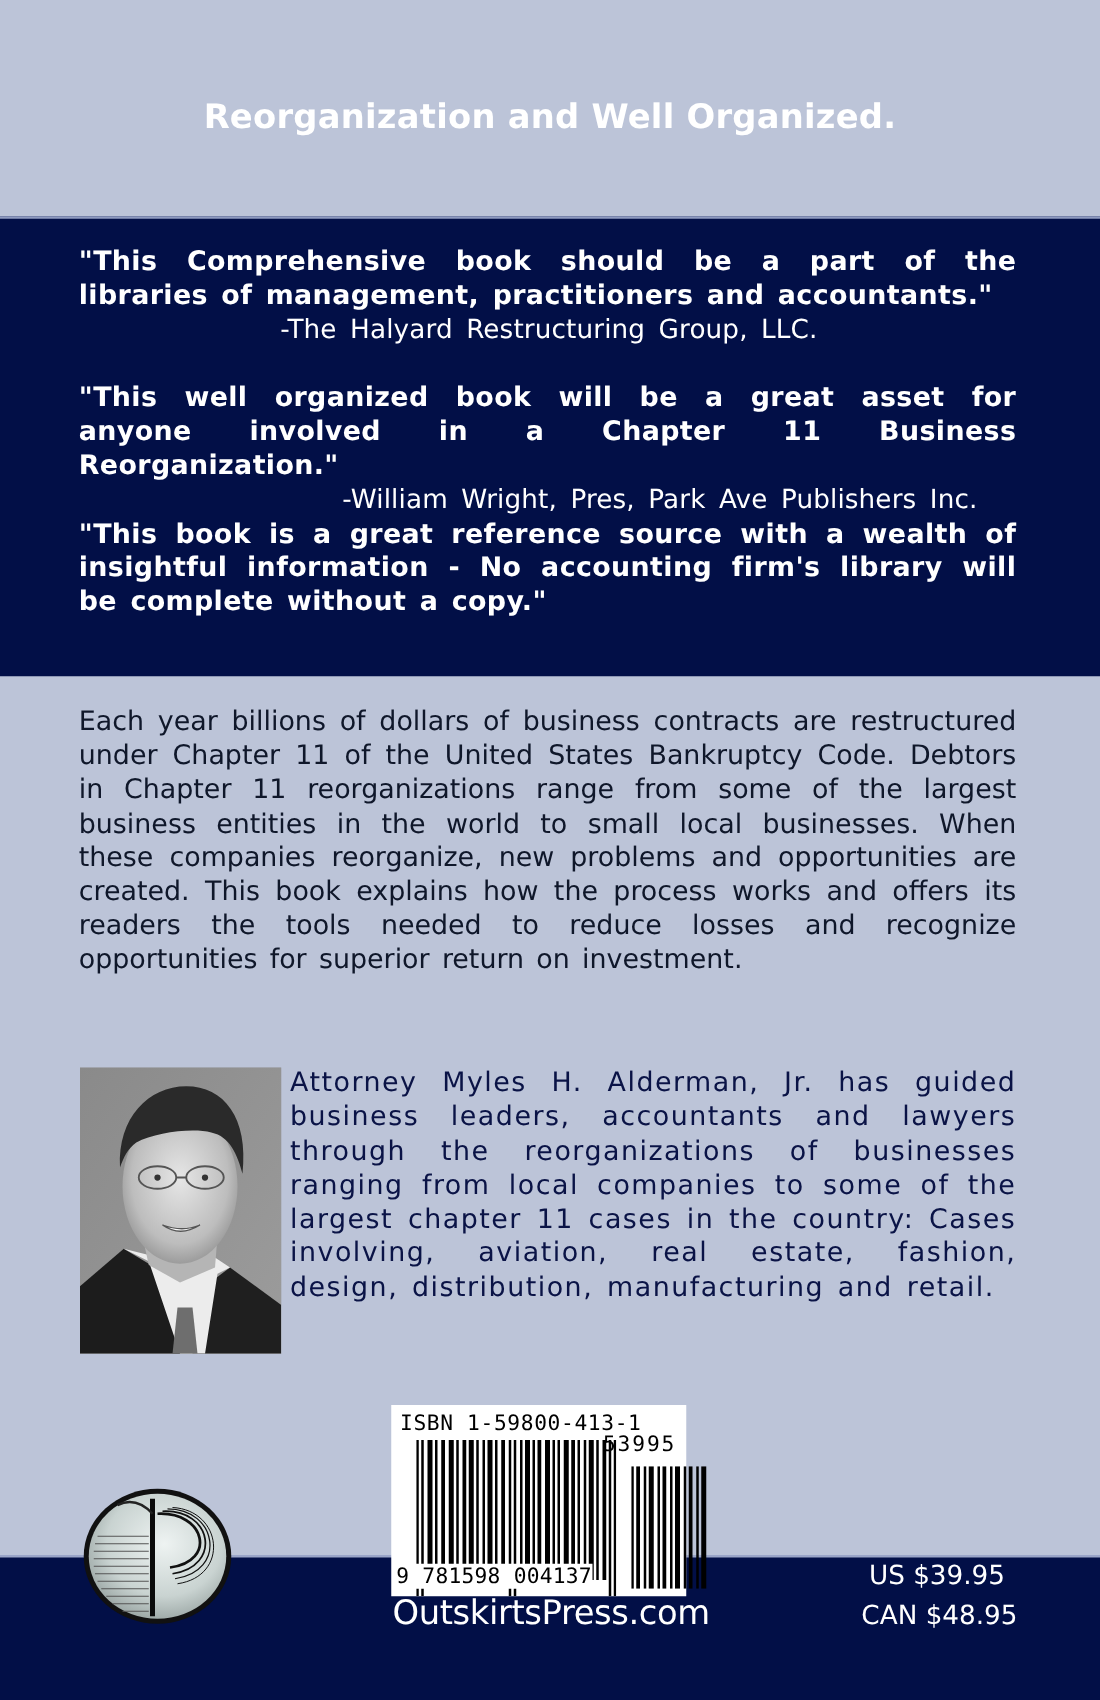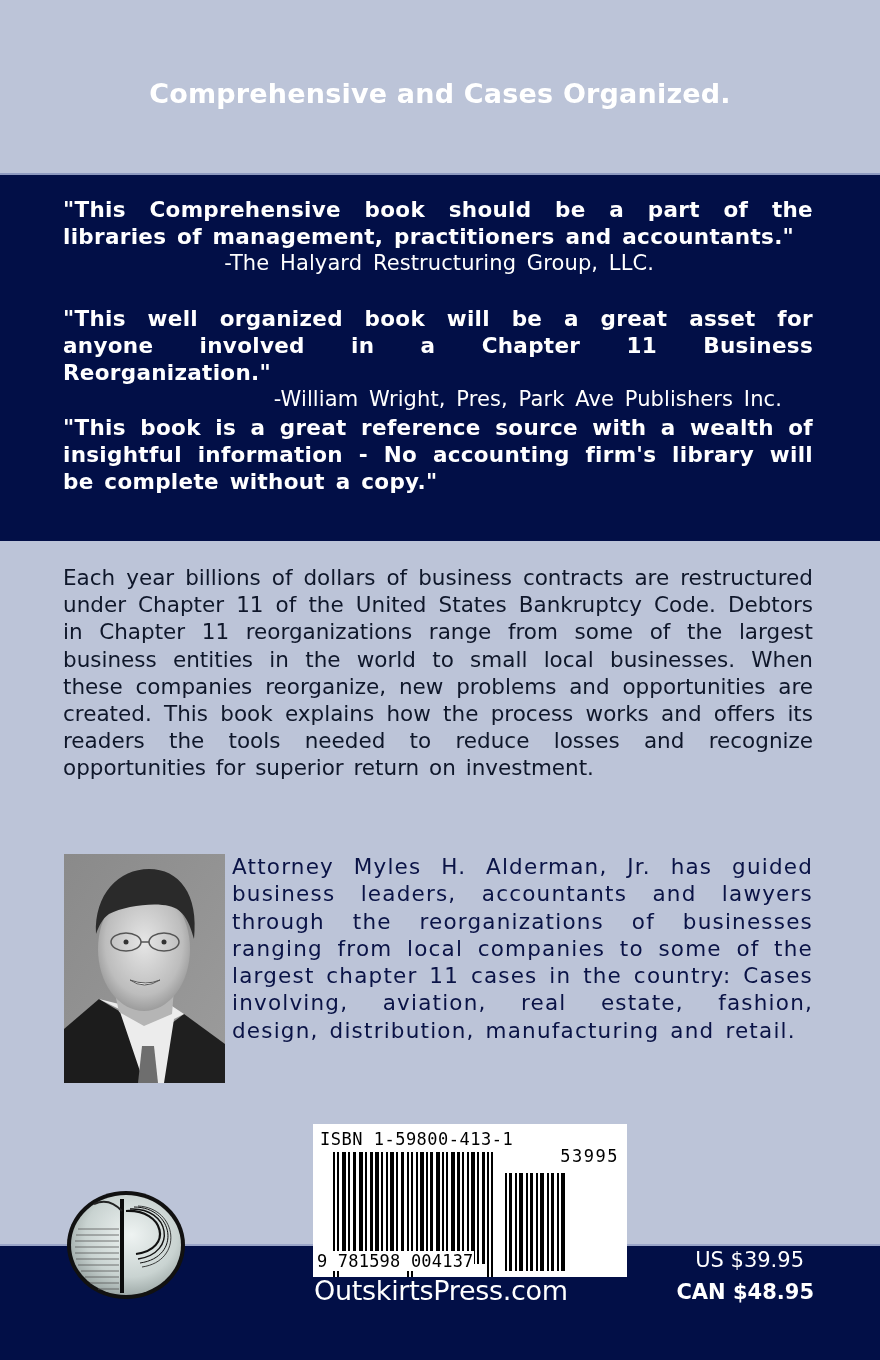--- a/index.html
+++ b/index.html
@@ -68,21 +68,21 @@
 
   .footer-band {
     position: absolute; left: 0; top: 1244px; width: 880px; height: 116px;
     background: #020f47;
     border-top: 2px solid #9aa5c8;
   }
   .publisher-logo {
     position: absolute; left: 64px; top: 1189px; width: 124px; height: 112px;
   }
   .barcode-box {
-    position: absolute; left: 313px; top: 1124px; width: 314px; height: 153px;
+    position: absolute; left: 313px; top: 1124px; width: 236px; height: 153px;
     background: #ffffff;
   }
   .isbn-label {
     position: absolute; left: 7px; top: 5px;
     font-family: "DejaVu Sans Mono", monospace; font-size: 17px;
     color: #000; letter-spacing: 0.5px;
   }
   .price-code {
     position: absolute; right: 8px; top: 22px;
     font-family: "DejaVu Sans Mono", monospace; font-size: 17px;
@@ -104,27 +104,27 @@
     text-align: left; color: #ffffff;
     font-family: "DejaVu Sans", sans-serif; font-size: 27px;
     letter-spacing: -0.3px;
   }
   .price {
     position: absolute; right: 66px; color: #ffffff;
     font-family: "DejaVu Sans", sans-serif; font-size: 21px;
     text-align: right;
   }
   .price-us { top: 1248px; right: 76px; }
-  .price-can { top: 1280px; right: 66px; font-weight: bold; }
+  .price-can { top: 1280px; right: 66px; }
 </style>
 </head>
 <body>
 
 <div class="top-band">
-  <div class="headline">Comprehensive and  Cases Organized.</div>
+  <div class="headline">Reorganization and  Well Organized.</div>
 </div>
 
 <div class="quotes-band">
   <div class="quote q1">
     <div class="quote-text">"This Comprehensive book should be a part of the libraries of management, practitioners and accountants."</div>
     <div class="quote-attr">-The Halyard Restructuring Group, LLC.</div>
   </div>
   <div class="quote q2">
     <div class="quote-text">"This well organized book will be a great asset for anyone involved in a Chapter 11 Business Reorganization."</div>
     <div class="quote-attr">-William Wright, Pres, Park Ave Publishers Inc.</div>

